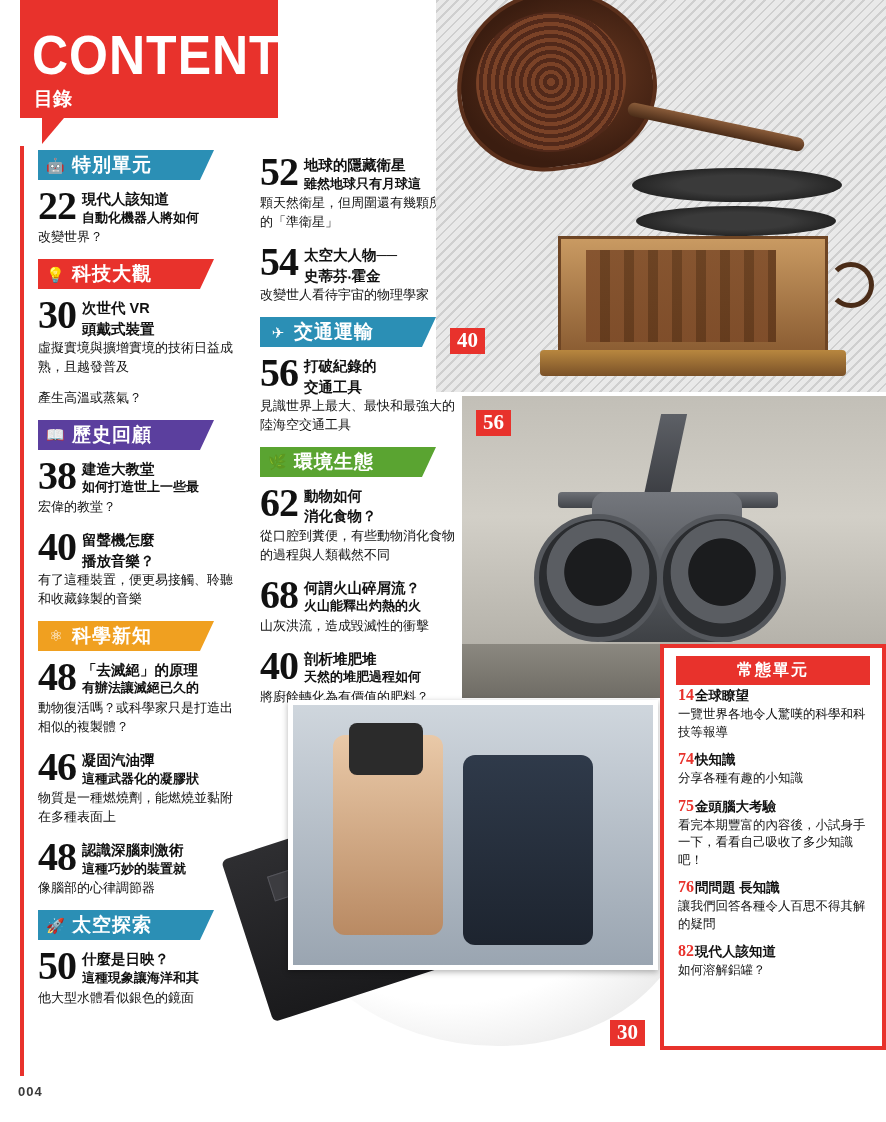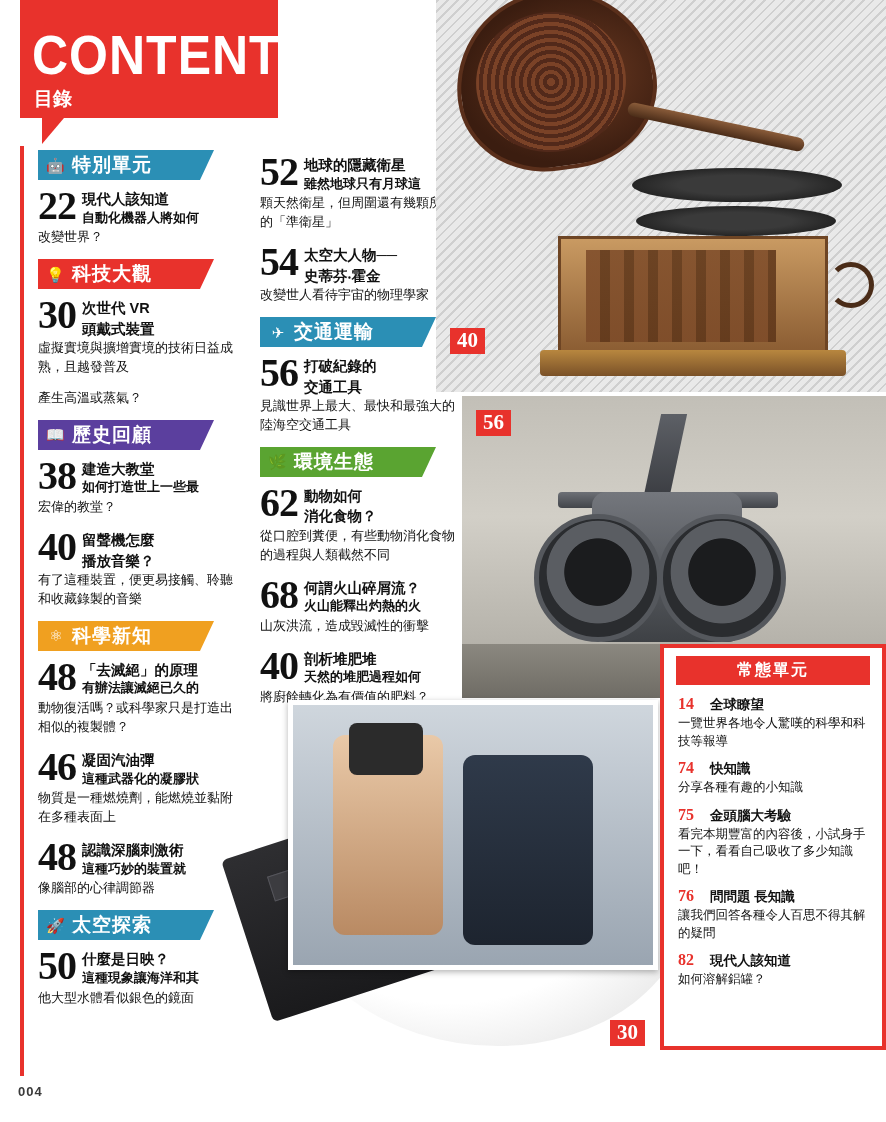--- a/index.html
+++ b/index.html
@@ -184,35 +184,35 @@
     padding: 10px 14px;
   }
   .regular-head {
     background: #e8322c;
     color: #fff;
     font-size: 16px;
     font-weight: bold;
     letter-spacing: 2px;
     text-align: center;
     padding: 4px 0;
-    margin: -2px -2px 10px -2px;
+    margin: -2px -2px 1px -2px;
   }
   .reg-item { margin-bottom: 9px; }
   .reg-title {
     font-size: 13.5px;
     font-weight: bold;
     color: #111;
     margin-bottom: 1px;
   }
   .reg-title .rn {
     color: #e8322c;
     font-family: "Liberation Serif", serif;
     font-size: 16px;
     font-weight: bold;
-    margin-right: 16px;
+    margin-right: 1px;
   }
   .reg-desc {
     font-size: 12.5px;
     line-height: 1.4;
     color: #111;
   }
 
   .folio {
     position: absolute;
     left: 18px; top: 1084px;

